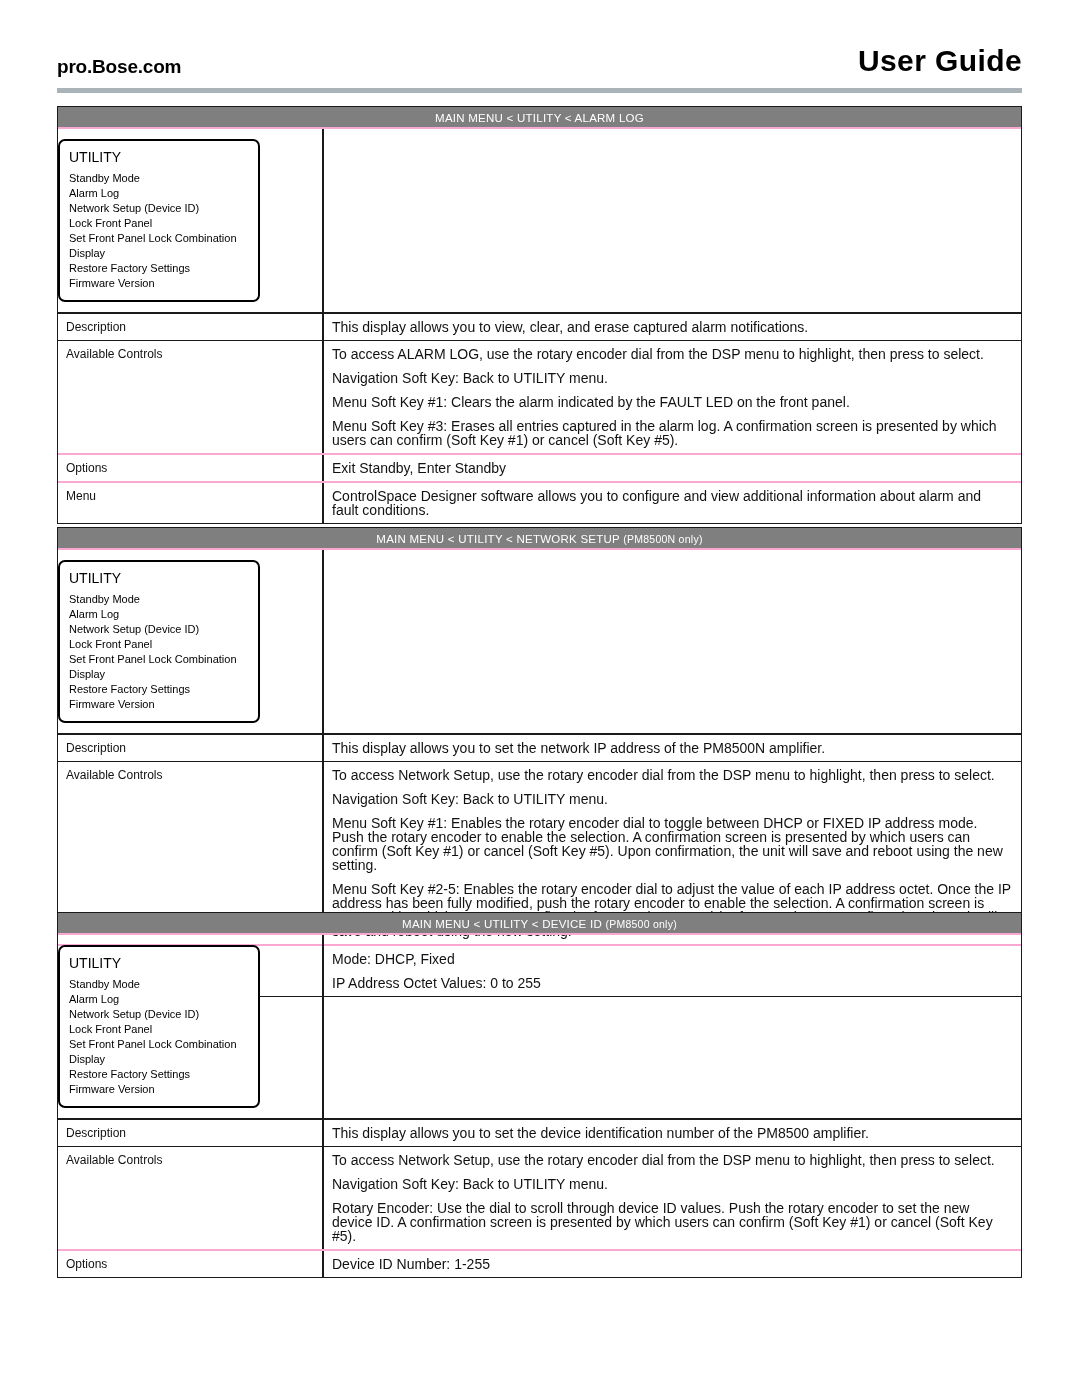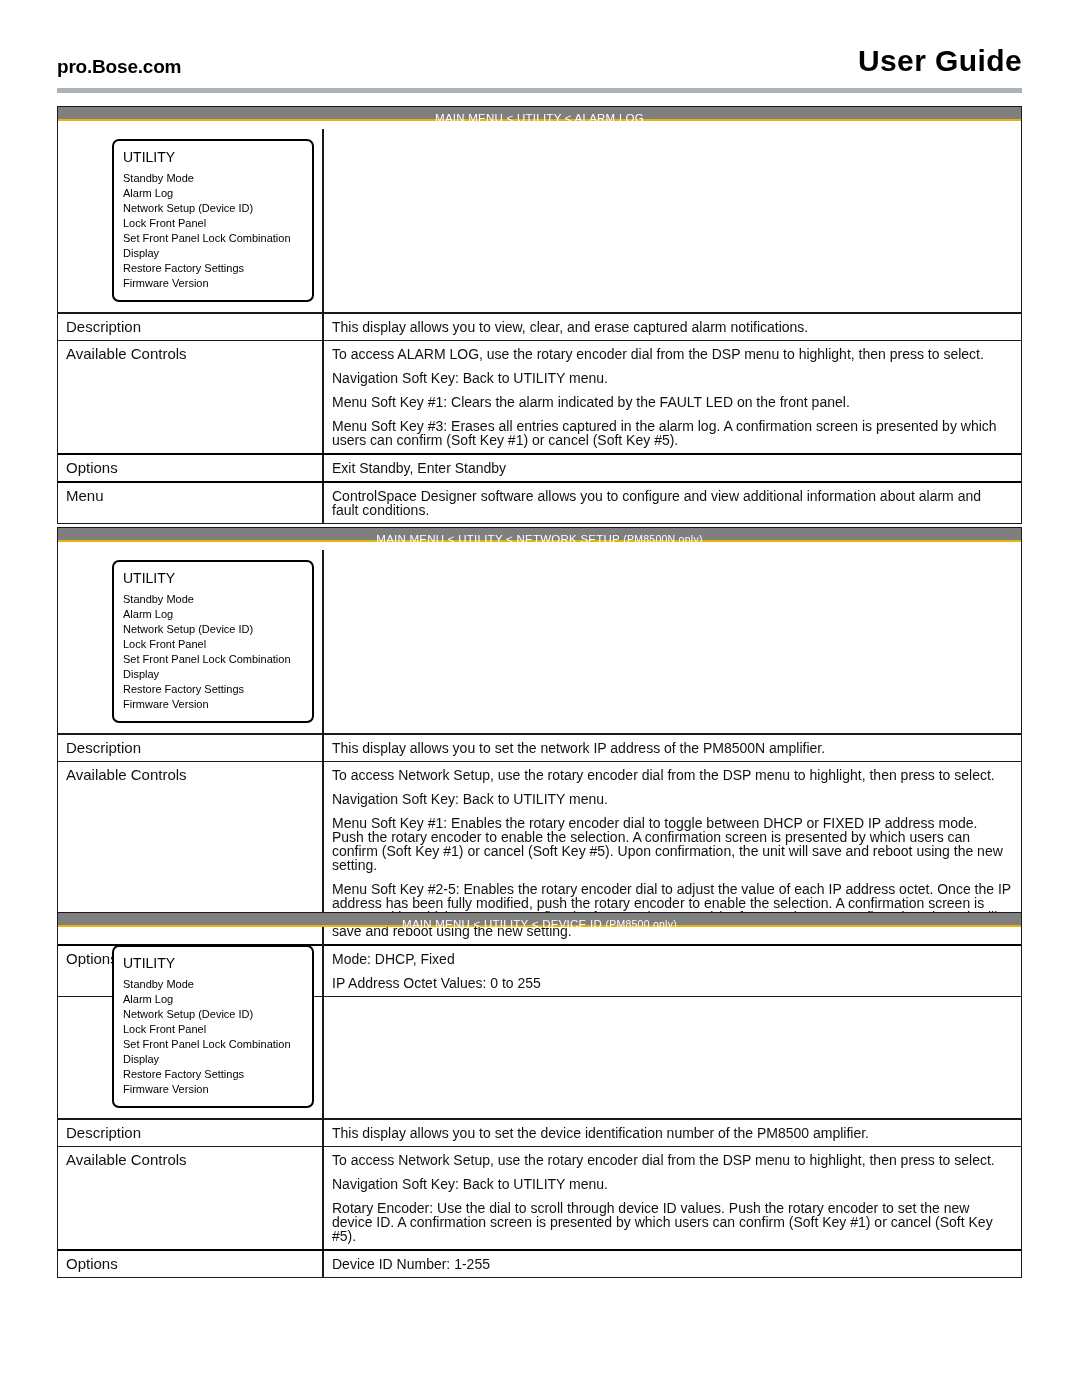--- a/index.html
+++ b/index.html
@@ -67,47 +67,47 @@
     border: 1px solid #1a1a1a;
     border-collapse: collapse;
   }
   .tbl-header {
     background: #7f7f7f;
     color: #ffffff;
     font-size: 11.5px;
     letter-spacing: 0.25px;
     text-align: center;
     padding: 5px 0 5px 0;
-    border-bottom: 2px solid #eab308;
-    box-sizing: border-box;
-    height: 14px;
+    border-bottom: 2px solid #f9a8d4;
+    box-sizing: border-box;
+    height: 22px;
     line-height: 12px;
   }
   .tbl-header .hdr-suffix {
     font-size: 10.5px;
   }
 
   .row {
     display: flex;
     border-bottom: 1px solid #1a1a1a;
     box-sizing: border-box;
   }
   .row.thick-bottom {
-    border-bottom: 2px solid #000000;
+    border-bottom: 2px solid #f9a8d4;
   }
   .row.last {
     border-bottom: none;
   }
   .cell-label {
     width: 266px;
     min-width: 266px;
     box-sizing: border-box;
     border-right: 2px solid #1a1a1a;
     padding: 6px 8px 6px 8px;
-    font-size: 15px;
+    font-size: 12px;
     line-height: 14px;
     color: #111;
   }
   .cell-value {
     flex: 1;
     box-sizing: border-box;
     padding: 6px 10px 6px 8px;
     font-size: 14px;
     line-height: 14px;
     color: #111;
@@ -128,22 +128,21 @@
     border-bottom: 2px solid #1a1a1a;
     box-sizing: border-box;
   }
   .screen-cell {
     width: 266px;
     min-width: 266px;
     box-sizing: border-box;
     border-right: 2px solid #1a1a1a;
     padding: 10px 8px 10px 0;
     display: flex;
-    justify-content: flex-end;
-    margin-top: 8px;
+    justify-content: flex-start;
   }
   .screen-blank {
     flex: 1;
   }
   .menu-box {
     width: 202px;
     box-sizing: border-box;
     border: 2px solid #000000;
     border-radius: 7px;
     padding: 7px 9px 9px 9px;

